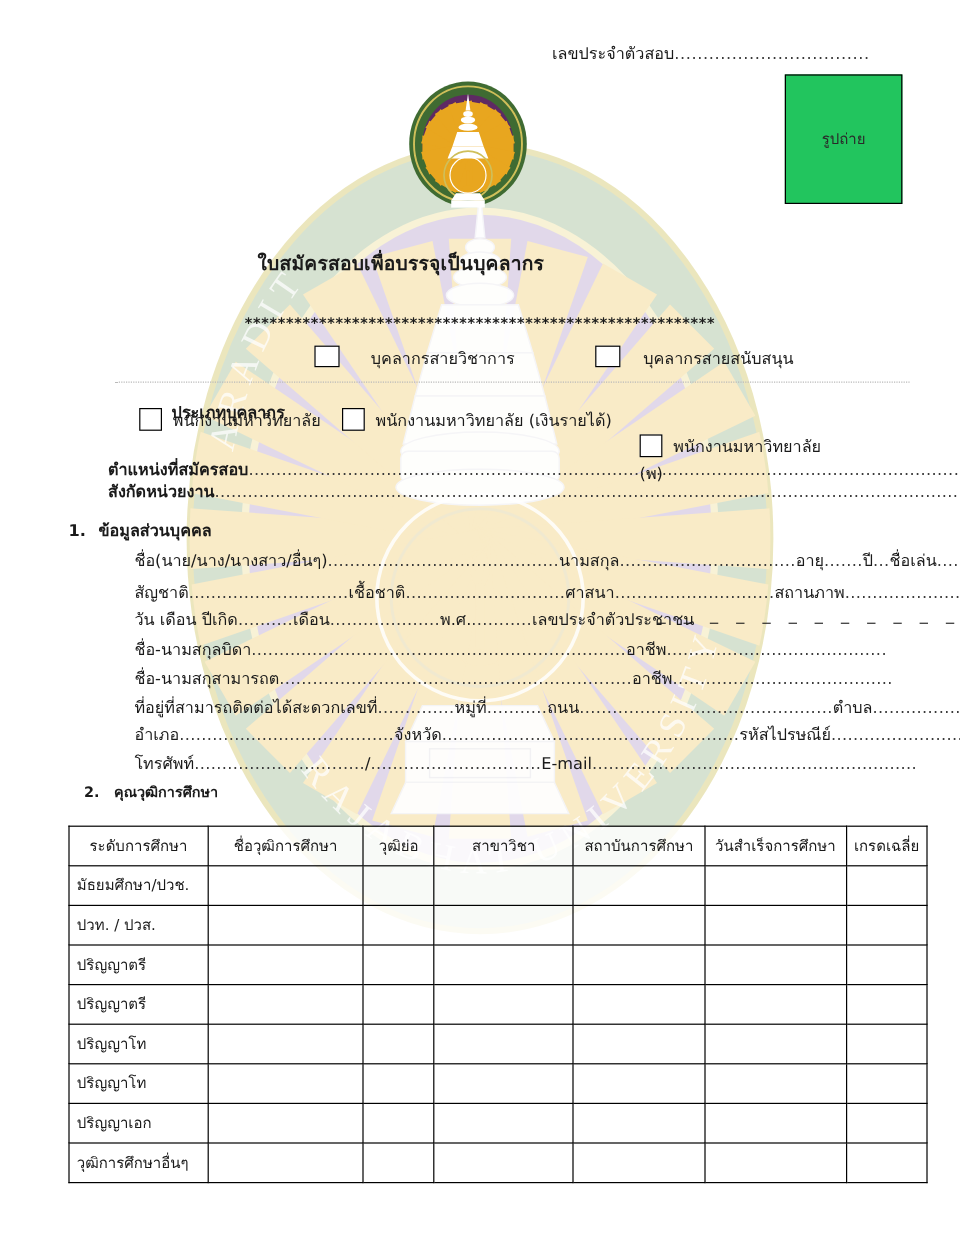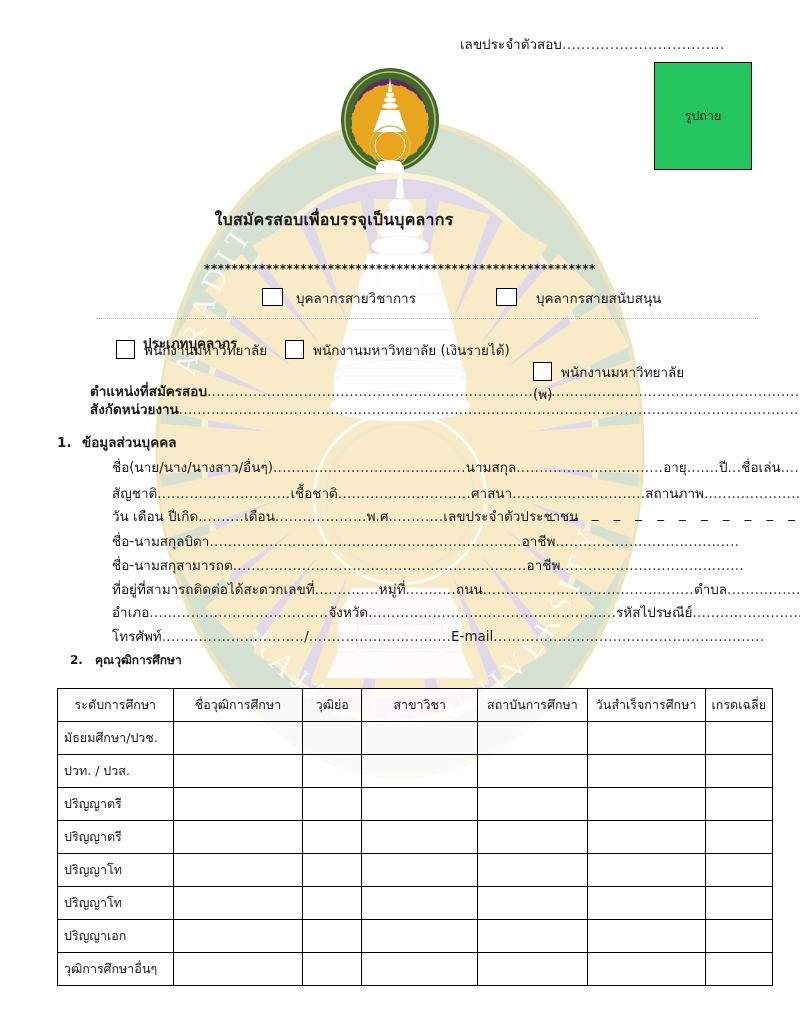--- a/index.html
+++ b/index.html
@@ -110,21 +110,21 @@
     vertical-align: -3px;
   }
   .cbox-sm {
     display: inline-block;
     width: 19px; height: 19px;
     border: 1.6px solid #000;
     background: #fff;
     vertical-align: -4px;
   }
   #type-row .opt1 { position: absolute; left: 262px; top: 1px; }
-  #type-row .opt1 .tx { margin-left: 13px; }
+  #type-row .opt1 .tx { margin-left: 26px; }
   #type-row .opt2 { position: absolute; left: 496px; top: 1px; }
   #type-row .opt2 .tx { margin-left: 19px; }
 
   #sep-line {
     position: absolute;
     left: 96px; top: 318px;
     width: 662px;
     border-top: 1px dotted #b9b9b9;
   }
 

